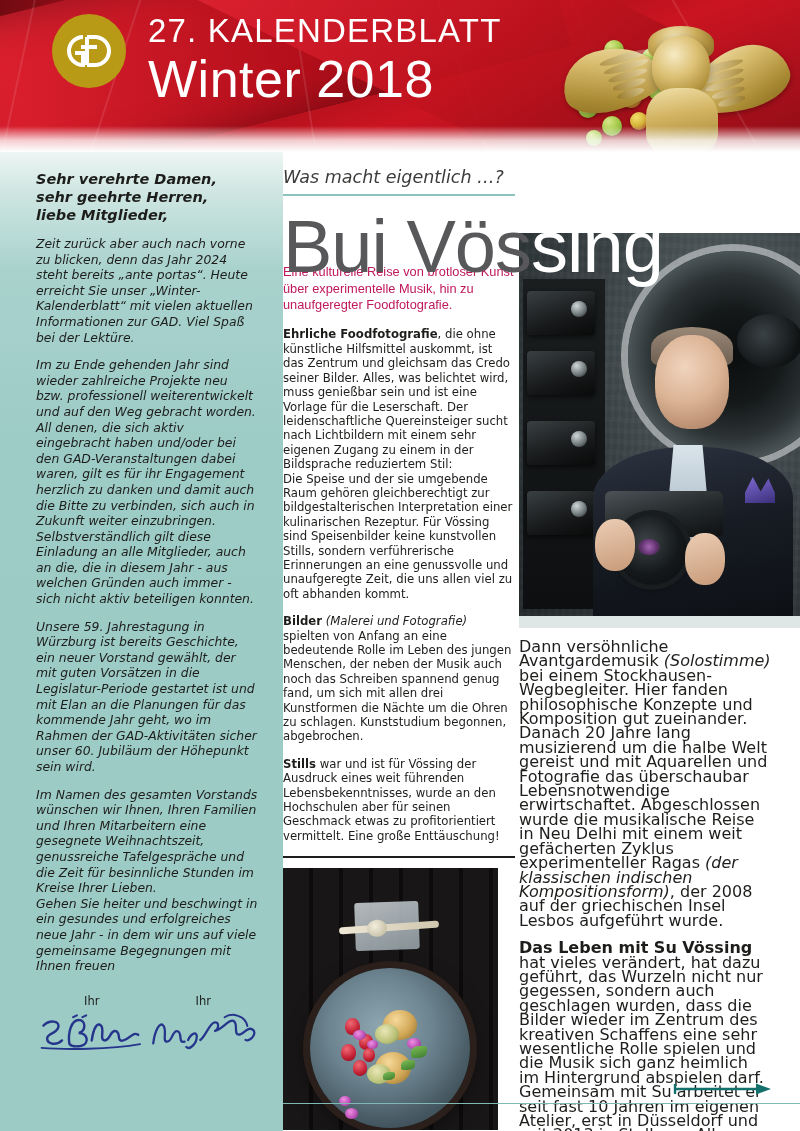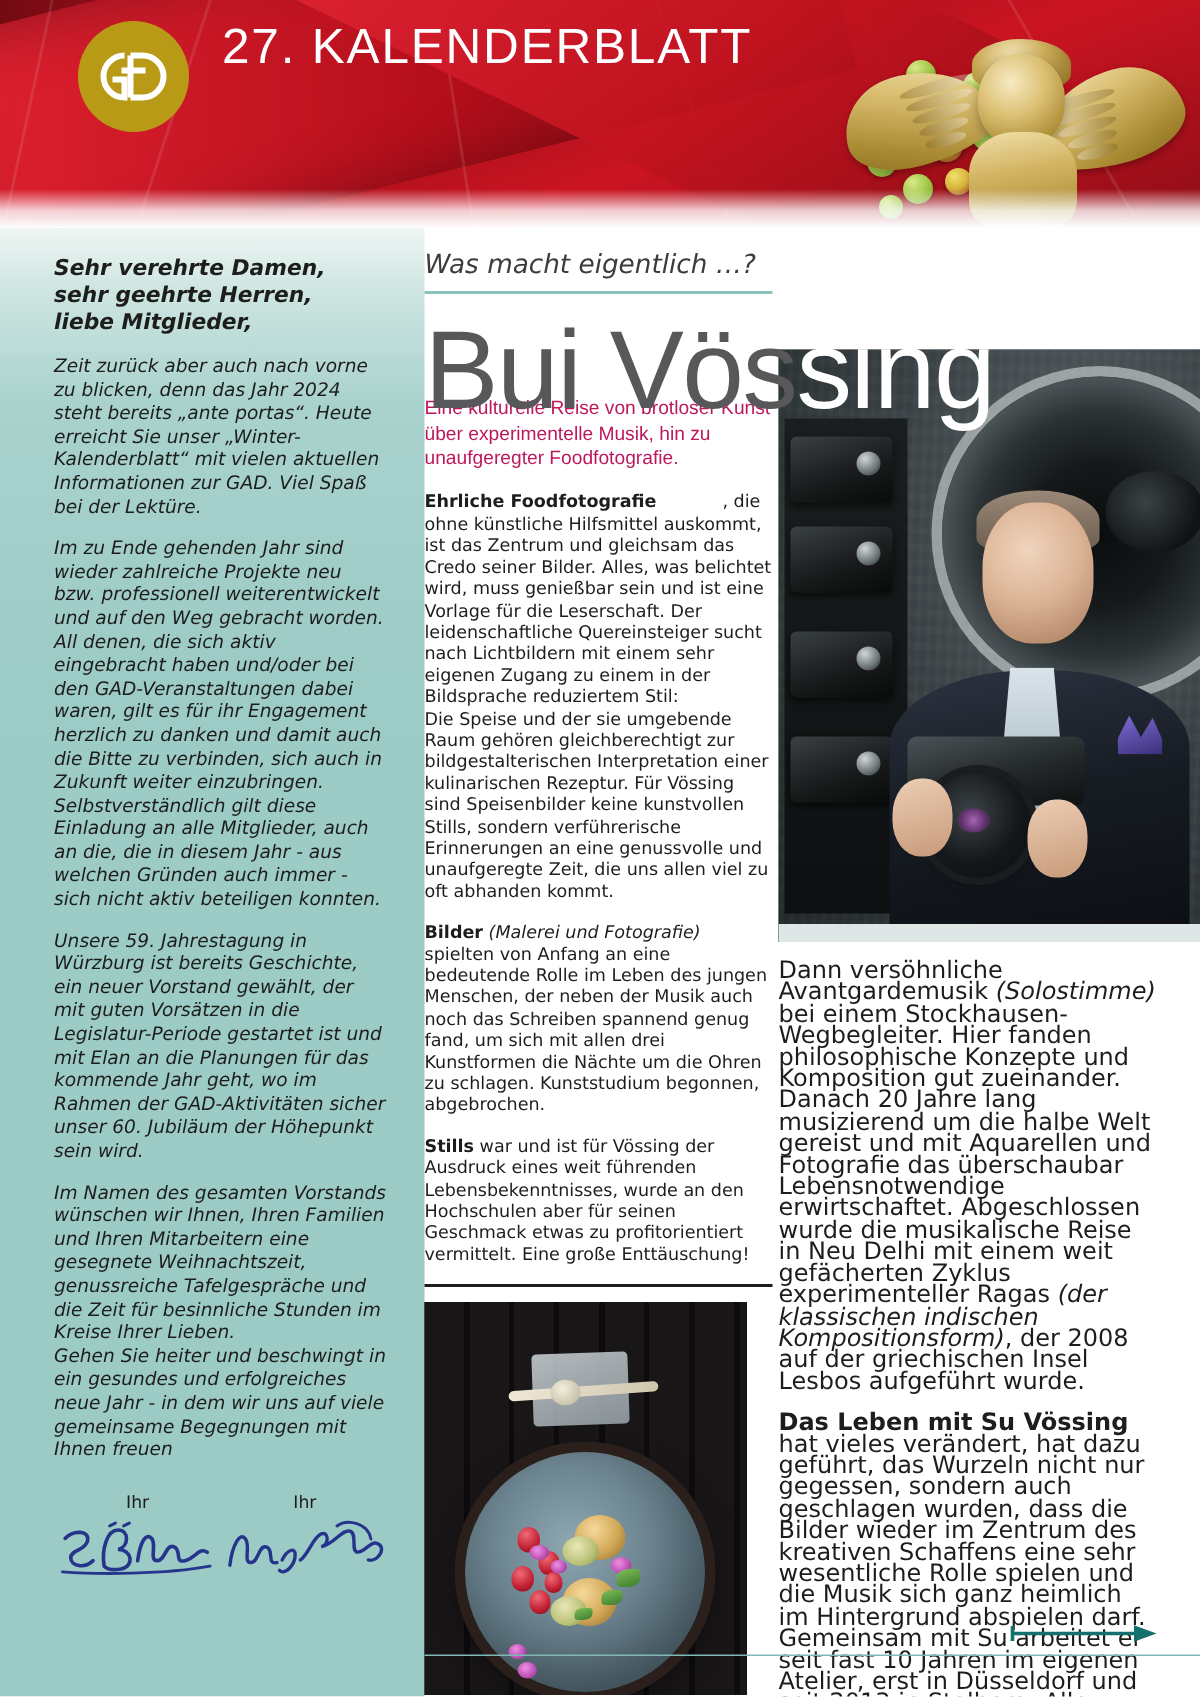--- a/index.html
+++ b/index.html
@@ -313,20 +313,21 @@
     <svg width="56" height="40" viewBox="0 0 56 40" aria-hidden="true">
       <path d="M22 6 A14 14 0 1 0 22 34 L22 22 L14 22" fill="none" stroke="#ffffff" stroke-width="4"></path>
       <path d="M26 6 L26 34" fill="none" stroke="#ffffff" stroke-width="4"></path>
       <path d="M26 6 L34 6 A14 14 0 0 1 34 34 L26 34" fill="none" stroke="#ffffff" stroke-width="4"></path>
       <path d="M20 16 L36 16" fill="none" stroke="#ffffff" stroke-width="4"></path>
     </svg>
   </div>
 
   <div class="hdr-titles">
     <div class="hdr-line1">27. KALENDERBLATT</div>
+    <div class="hdr-line2">Winter 2018</div>
   </div>
 
   <div class="hdr-fade"></div>
 </div>
 
 <div class="left-col">
   <p class="lead" style="white-space: pre-line;">Sehr verehrte Damen,
 sehr geehrte Herren,
 liebe Mitglieder,</p>
   <p class="lp">Zeit zurück aber auch nach vorne zu blicken, denn das Jahr 2024 steht bereits „ante portas“. Heute erreicht Sie unser „Winter-Kalenderblatt“ mit vielen aktuellen Informationen zur GAD. Viel Spaß bei der Lektüre.</p>
@@ -368,21 +369,21 @@
   </div>
 </div>
 
 <div class="mid-col">
   <div class="kicker">Was macht eigentlich …?</div>
   <div class="kicker-rule"></div>
   <div style="height:68px"></div>
   <p class="intro">Eine kulturelle Reise von brotloser Kunst über experimentelle Musik, hin zu unaufgeregter Foodfotografie.</p>
 
   <p class="mp">
-    <b>Ehrliche Foodfotografie</b><span style="white-space: pre-line; padding-left: 44px;">, die ohne künstliche Hilfsmittel auskommt, ist das Zentrum und gleichsam das Credo seiner Bilder. Alles, was belichtet wird, muss genießbar sein und ist eine Vorlage für die Leserschaft. Der leidenschaftliche Quereinsteiger sucht nach Lichtbildern mit einem sehr eigenen Zugang zu einem in der Bildsprache reduziertem Stil:
+    <b>Ehrliche Foodfotografie</b><span style="white-space: pre-line;">, die ohne künstliche Hilfsmittel auskommt, ist das Zentrum und gleichsam das Credo seiner Bilder. Alles, was belichtet wird, muss genießbar sein und ist eine Vorlage für die Leserschaft. Der leidenschaftliche Quereinsteiger sucht nach Lichtbildern mit einem sehr eigenen Zugang zu einem in der Bildsprache reduziertem Stil:
 Die Speise und der sie umgebende Raum gehören gleichberechtigt zur bildgestalterischen Interpretation einer kulinarischen Rezeptur. Für Vössing sind Speisenbilder keine kunstvollen Stills, sondern verführerische Erinnerungen an eine genussvolle und unaufgeregte Zeit, die uns allen viel zu oft abhanden kommt.</span>
   </p>
 
   <p class="mp">
     <b>Bilder</b><i> (Malerei und Fotografie)</i><span> spielten von Anfang an eine bedeutende Rolle im Leben des jungen Menschen, der neben der Musik auch noch das Schreiben spannend genug fand, um sich mit allen drei Kunstformen die Nächte um die Ohren zu schlagen. Kunststudium begonnen, abgebrochen.</span>
   </p>
 
   <p class="mp">
     <b>Stills</b><span> war und ist für Vössing der Ausdruck eines weit führenden Lebensbekenntnisses, wurde an den Hochschulen aber für seinen Geschmack etwas zu profitorientiert vermittelt. Eine große Enttäuschung!</span>
   </p>

